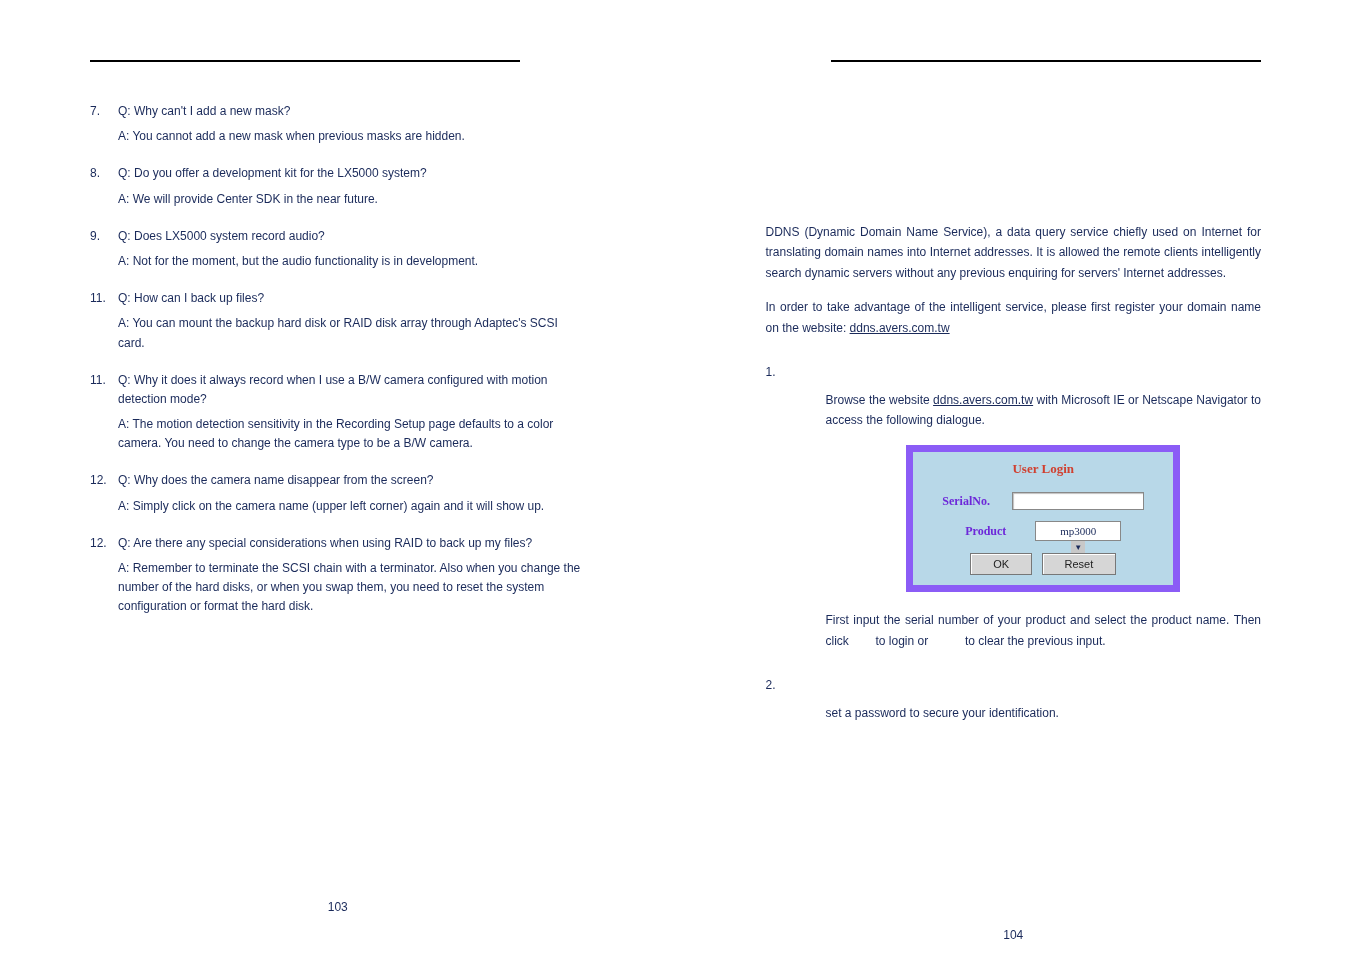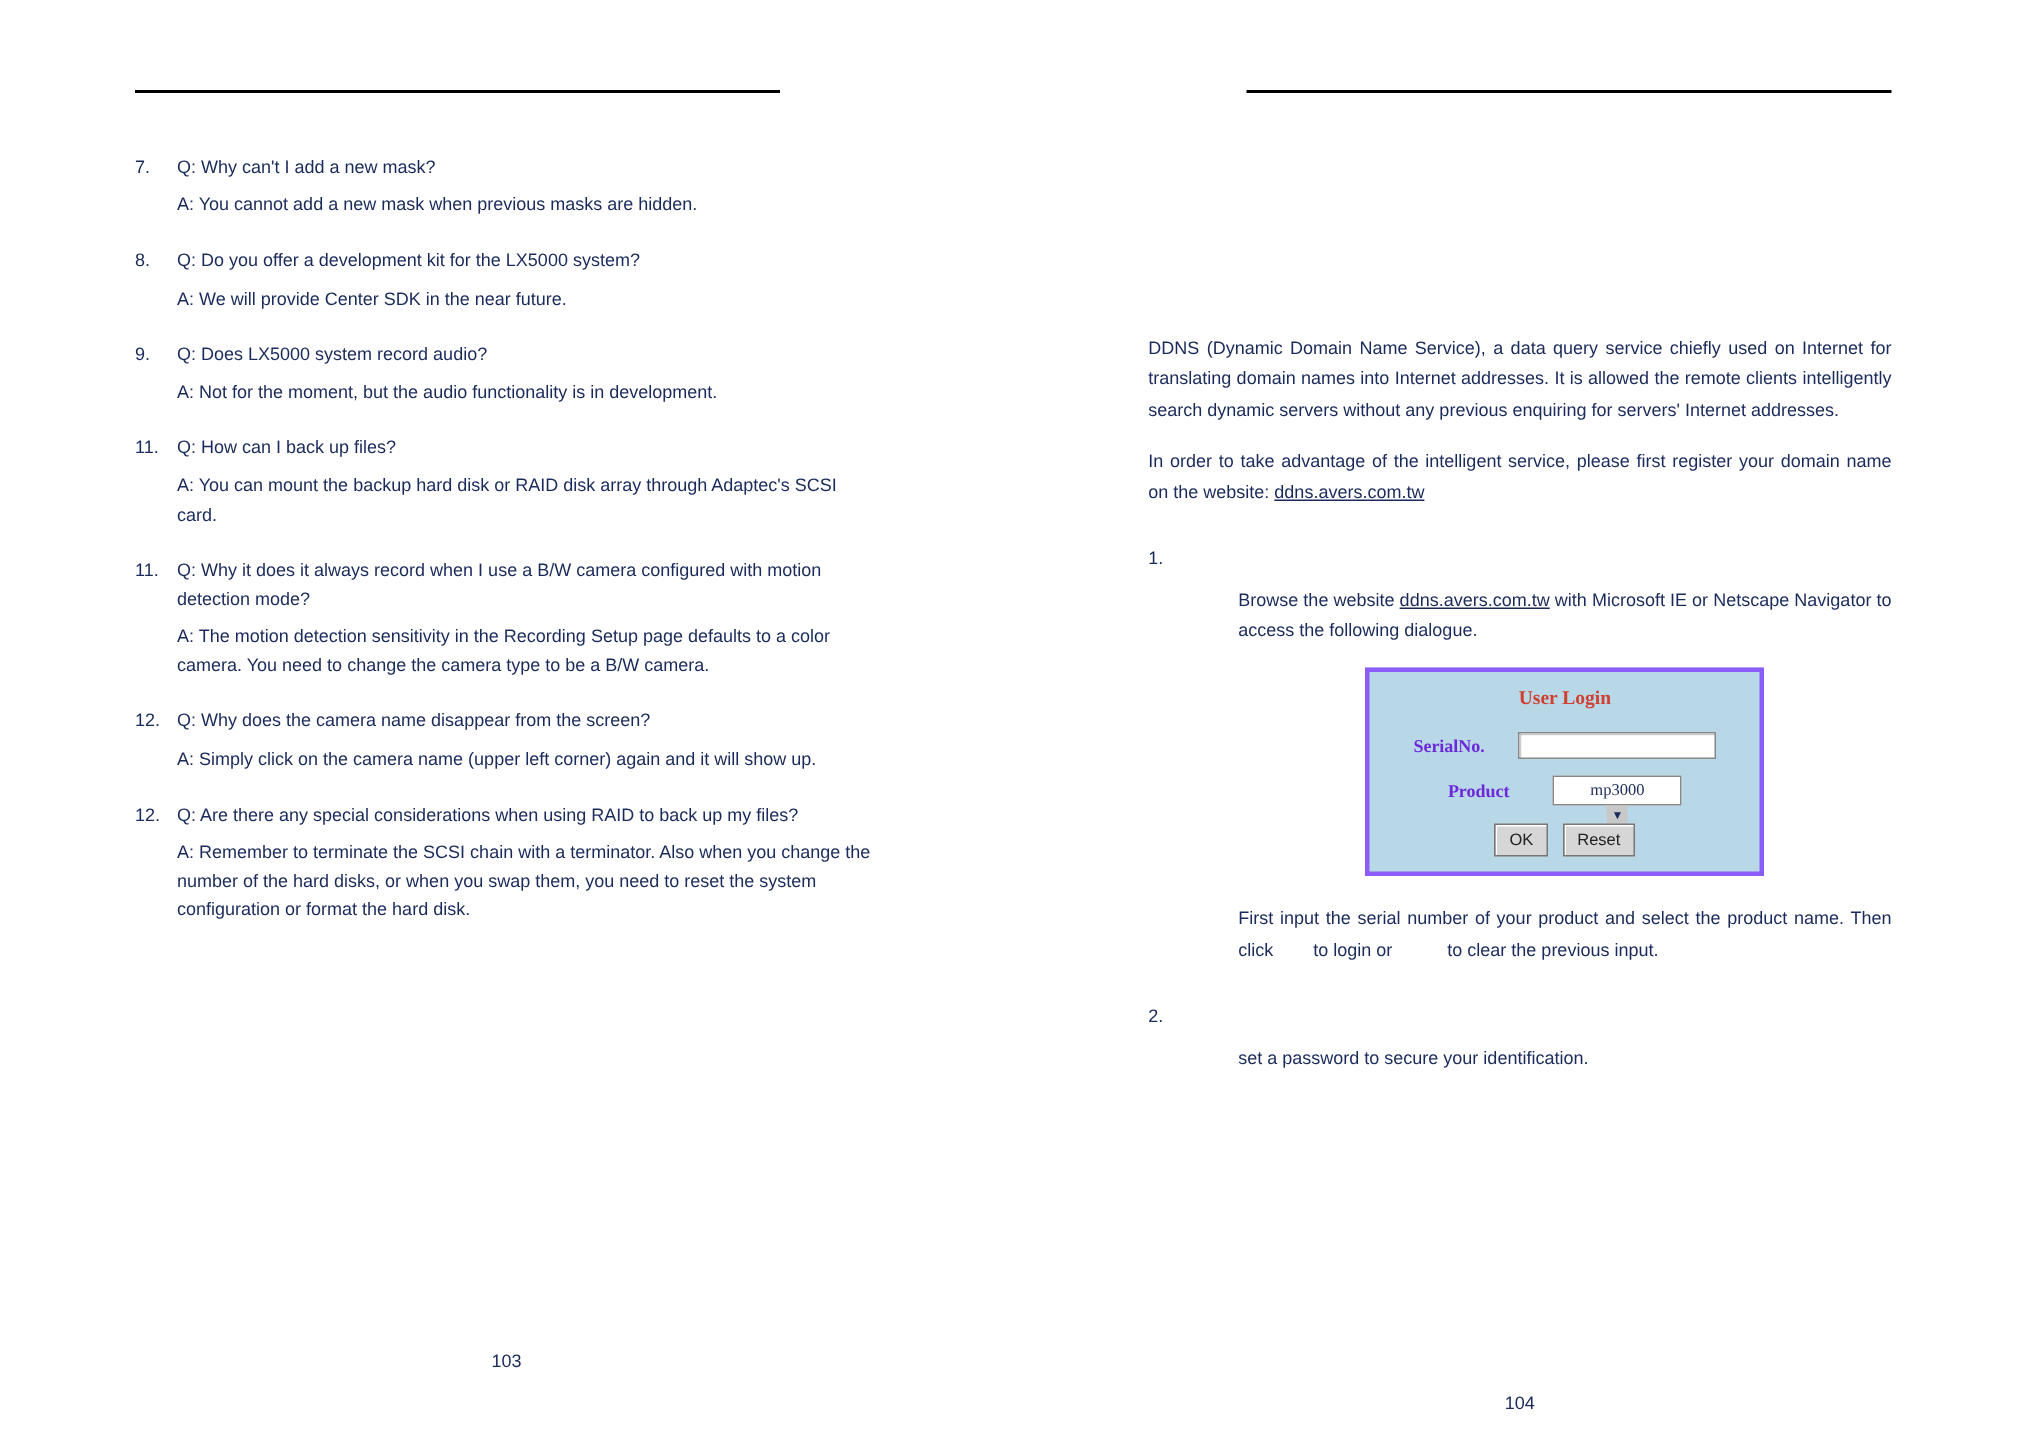--- a/index.html
+++ b/index.html
@@ -83,21 +83,21 @@
     width: 60px;
     flex-shrink: 0;
   }
   .step-body {
     flex: 1;
     text-align: justify;
   }
   .login-box {
     width: 260px;
     margin: 14px auto 18px auto;
-    border: 3px solid #8b5cf6;
+    border: 7px solid #8b5cf6;
     background: #b8d8e8;
     padding: 0;
   }
   .login-header {
     text-align: center;
     padding: 6px 0;
     font-family: "Times New Roman", serif;
     font-size: 13px;
     color: #d04030;
     font-weight: bold;
@@ -145,21 +145,21 @@
     font-size: 8px;
   }
   .btn-row {
     text-align: center;
     padding: 6px 0 10px 0;
   }
   .wbtn {
     display: inline-block;
     border: 1px solid #777;
     background: #d6d6d6;
-    padding: 1px 9px;
+    padding: 1px 22px;
     font-size: 11px;
     margin: 0 3px;
     font-family: Verdana, sans-serif;
     color: #222;
     box-shadow: 1px 1px 0 #fff inset;
   }
   .underline {
     text-decoration: underline;
   }
 </style>

